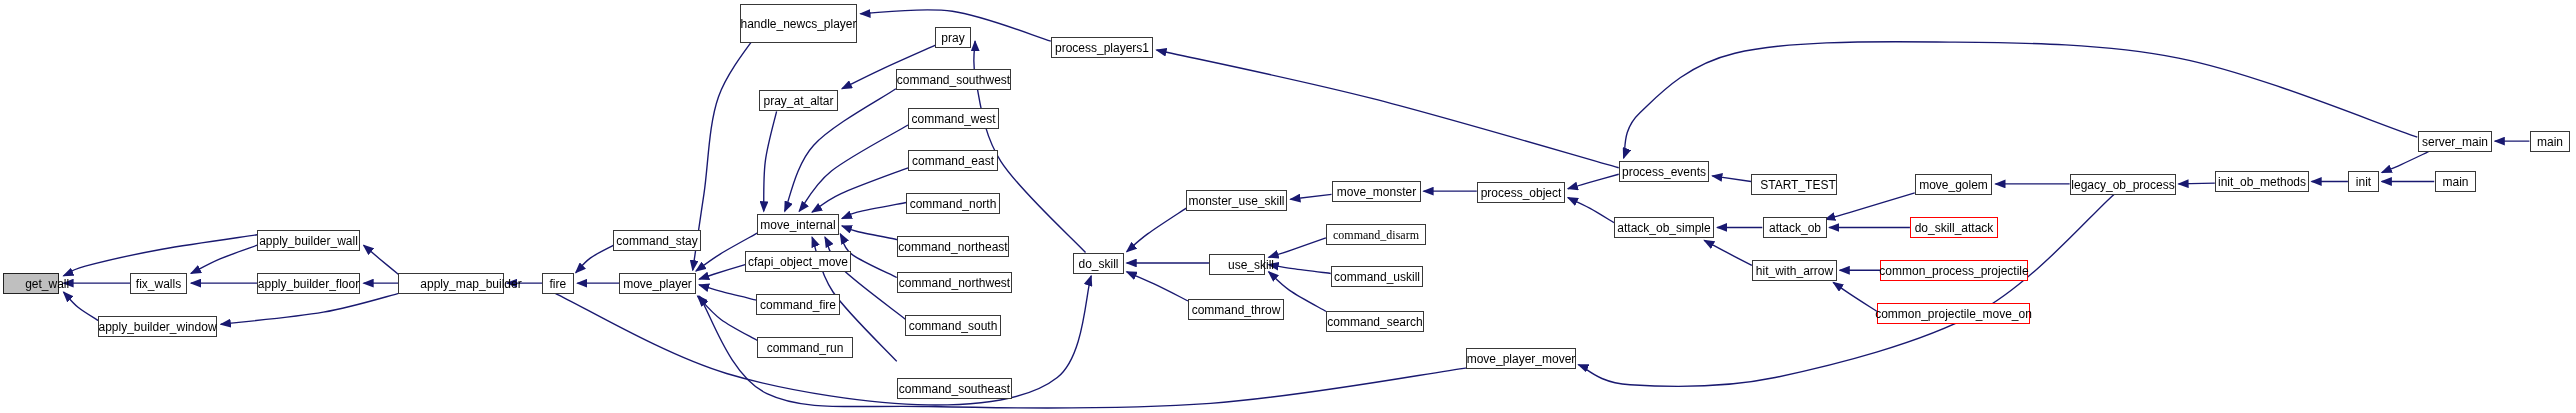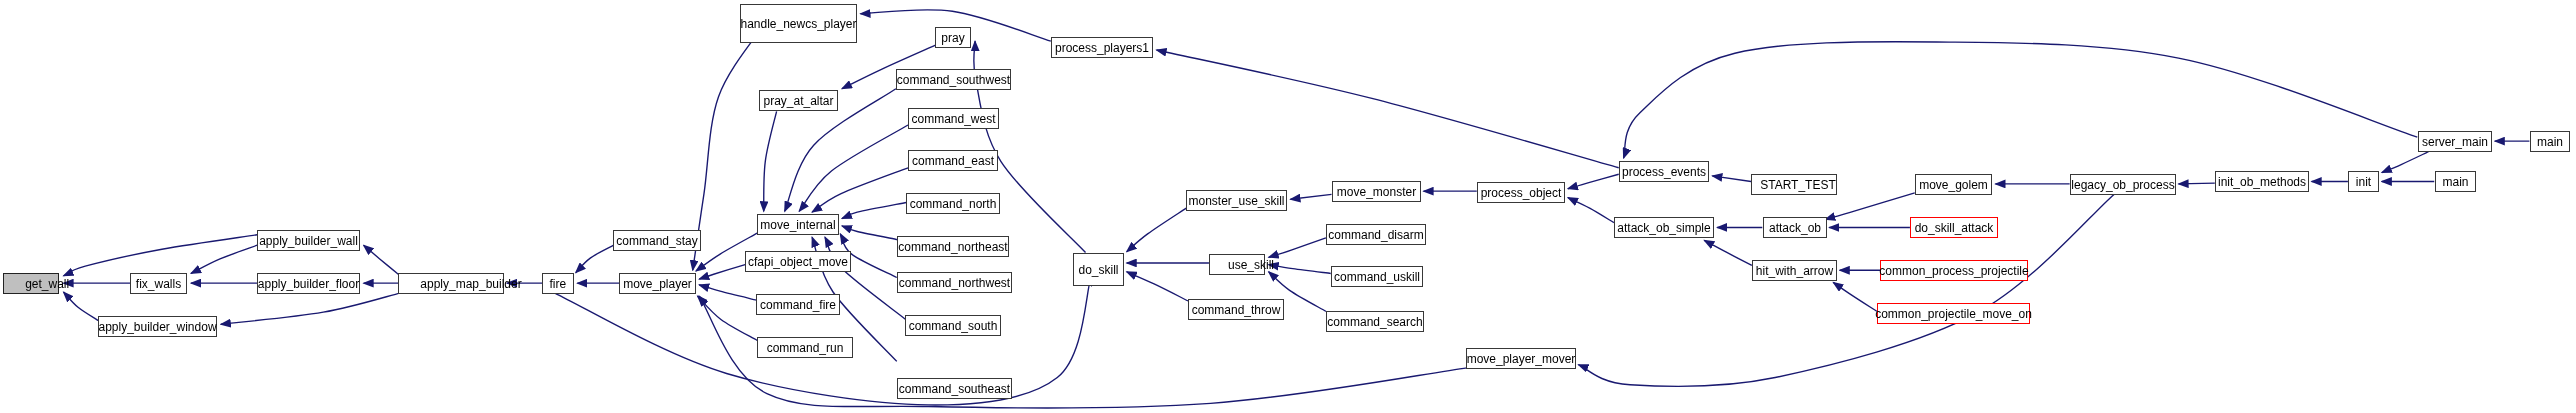--- a/index.html
+++ b/index.html
@@ -113,26 +113,26 @@
     <div class="node" style="left: 935px; top: 27.4px; width: 36px; height: 21px;">pray</div>
     <div class="node" style="left: 896px; top: 69px; width: 115px; height: 21px;">command_southwest</div>
     <div class="node" style="left: 908px; top: 108px; width: 91px; height: 21px;">command_west</div>
     <div class="node" style="left: 908px; top: 150px; width: 90px; height: 21px; text-align: right;">command_east</div>
     <div class="node" style="left: 906px; top: 193px; width: 94px; height: 21px;">command_north</div>
     <div class="node" style="left: 897px; top: 236px; width: 112px; height: 21px;">command_northeast</div>
     <div class="node" style="left: 897px; top: 272px; width: 115px; height: 21px;">command_northwest</div>
     <div class="node" style="left: 905px; top: 315px; width: 96px; height: 21px;">command_south</div>
     <div class="node" style="left: 897px; top: 358px; width: 115px; height: 21px; margin-top: 20px;">command_southeast</div>
     <div class="node" style="left: 1051px; top: 37px; width: 102px; height: 21px;">process_players1</div>
-    <div class="node" style="left: 1073px; top: 253px; width: 51px; height: 33px;">do_skill</div>
+    <div class="node" style="left: 1073px; top: 253px; width: 51px; height: 21px;">do_skill</div>
     <div class="node" style="left: 1186px; top: 190px; width: 101px; height: 21px;">monster_use_skill</div>
     <div class="node" style="left: 1209px; top: 254px; width: 56px; height: 21px; padding-left: 28px;">use_skill</div>
     <div class="node" style="left: 1188px; top: 299px; width: 96px; height: 21px;">command_throw</div>
     <div class="node" style="left: 1332px; top: 181px; width: 89px; height: 21px;">move_monster</div>
-    <div class="node" style="left: 1326px; top: 224px; width: 100px; height: 21px;">command_disarm</div>
+    <div class="node" style="left: 1326px; top: 224px; width: 100px; height: 21px; font-family: Liberation Serif, serif;">command_disarm</div>
     <div class="node" style="left: 1331px; top: 266px; width: 92px; height: 21px;">command_uskill</div>
     <div class="node" style="left: 1326px; top: 311px; width: 98px; height: 21px;">command_search</div>
     <div class="node" style="left: 1477px; top: 182px; width: 88px; height: 21px;">process_object</div>
     <div class="node" style="left: 1466px; top: 348px; width: 110px; height: 21px;">move_player_mover</div>
     <div class="node" style="left: 1619px; top: 161px; width: 90px; height: 21px;">process_events</div>
     <div class="node" style="left: 1614px; top: 217px; width: 100px; height: 21px;">attack_ob_simple</div>
     <div class="node" style="left: 1751px; top: 174px; width: 86px; height: 21px; padding-left: 8px;">START_TEST</div>
     <div class="node" style="left: 1763px; top: 217px; width: 64px; height: 21px;">attack_ob</div>
     <div class="node" style="left: 1752px; top: 260px; width: 85px; height: 21px;">hit_with_arrow</div>
     <div class="node" style="left: 1915px; top: 174px; width: 77px; height: 21px;">move_golem</div>

